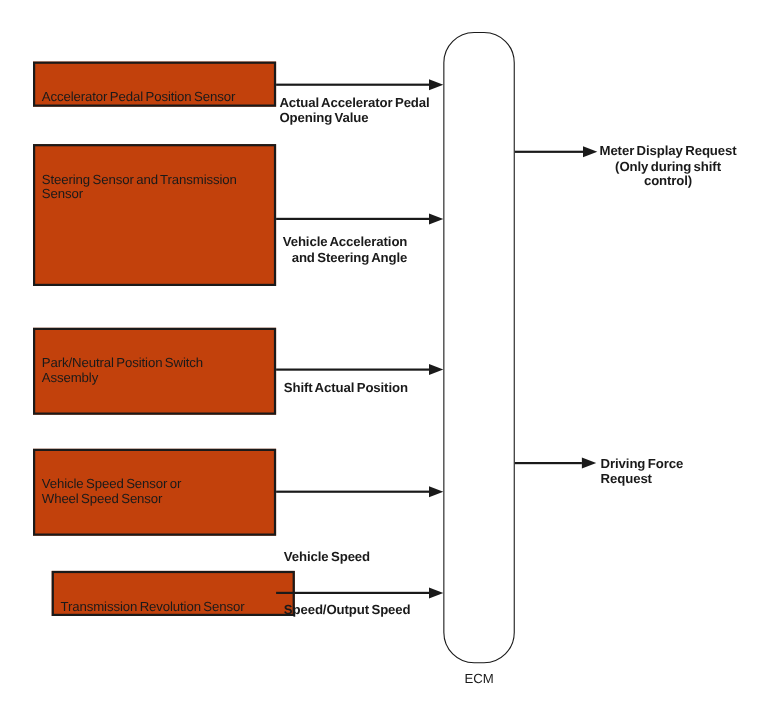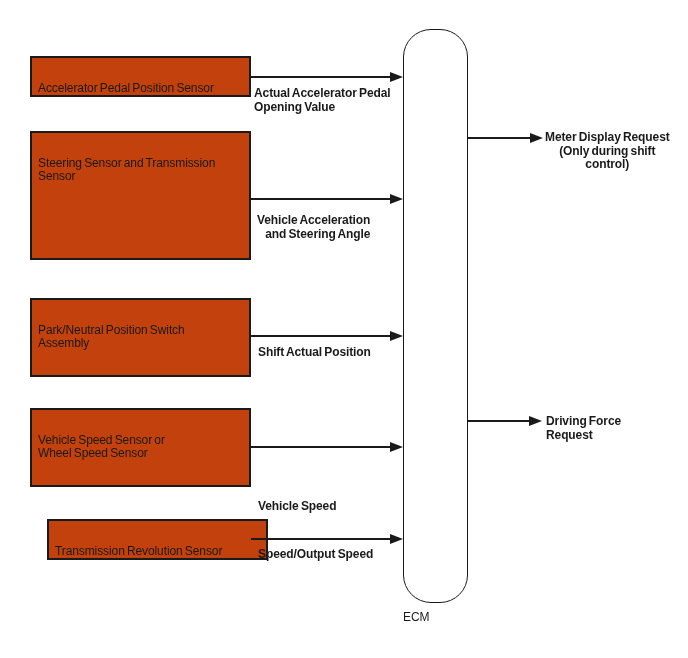--- a/index.html
+++ b/index.html
@@ -49,21 +49,21 @@
     left: 403px; top: 29px;
     width: 65px; height: 574px;
     border: 1.5px solid #1a1a1a;
     border-radius: 28px;
     background: #ffffff;
   }
   .ecm-label {
     position: absolute;
     left: 403px; top: 611px;
     width: 65px;
-    text-align: left;
+    text-align: center;
   }
 </style>
 </head>
 <body>
 
 <div class="canvas">
 
   <div class="box" style="left:30px; top:56px; width:221px; height:41px;">
     <span>Accelerator Pedal Position Sensor</span>
   </div>

